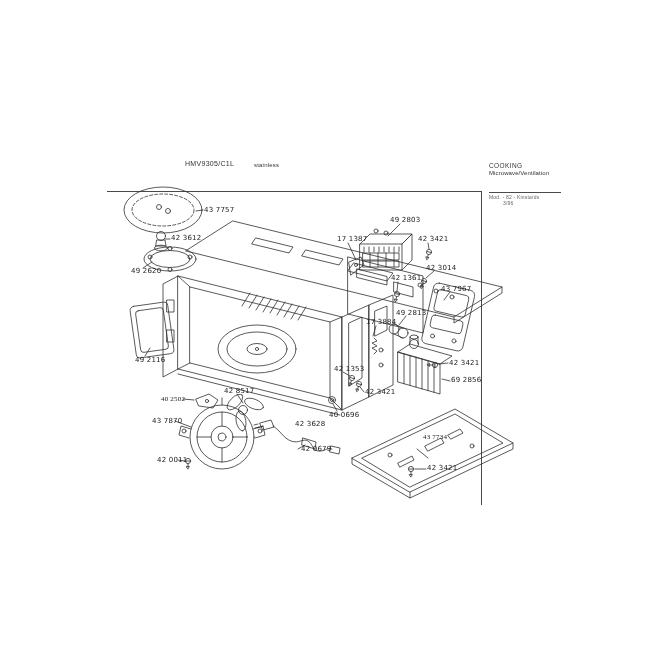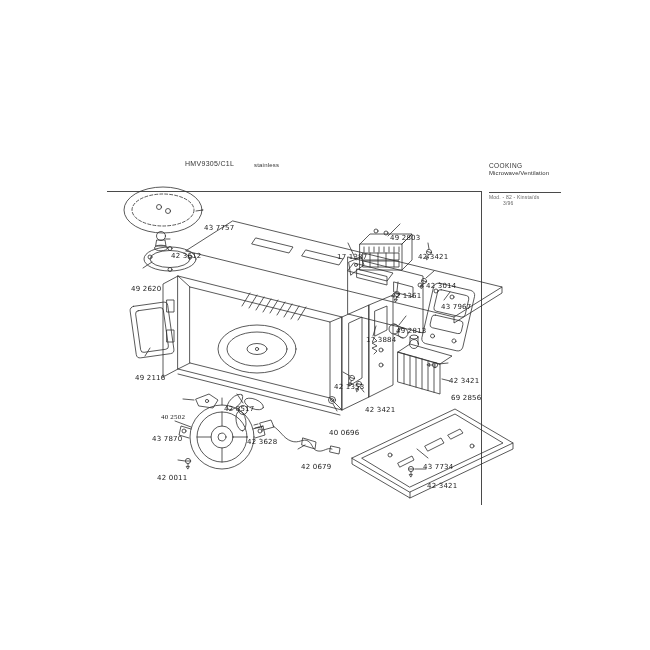--- a/index.html
+++ b/index.html
@@ -17,21 +17,21 @@
   #rule-note{left:489px;top:192px;width:72px;height:1px;}
   #col-divider{left:481px;top:191px;width:1px;height:314px;}
   .note-text{position:absolute;font-size:5px;color:#666;white-space:nowrap;letter-spacing:.2px;}
   #note-line1{left:489px;top:194px;}
   #note-line2{left:503px;top:200px;}
   #diagram-canvas{position:absolute;left:0;top:0;width:650px;height:650px;}
   #diagram-canvas *{vector-effect:non-scaling-stroke;}
   .ln{stroke:#303030;stroke-width:.8;fill:none;stroke-linecap:round;stroke-linejoin:round;}
   .plabel{
     position:absolute;font-size:7px;line-height:7px;letter-spacing:.2px;
-    color:#1a1a1a;white-space:nowrap;font-family:"DejaVu Sans", sans-serif;margin-top:18px;
+    color:#1a1a1a;white-space:nowrap;font-family:"DejaVu Sans", sans-serif;
   }
 </style>
 </head>
 <body>
 
 <span class="hdr-text" id="model-number">HMV9305/C1L</span>
 <span class="hdr-text" id="finish-name">stainless</span>
 <span class="hdr-text" id="category-name">COOKING</span>
 <span class="hdr-text" id="subcategory-name">Microwave/Ventilation</span>
 <div class="rule" id="rule-left"></div>
@@ -237,17 +237,17 @@
     <div class="plabel" style="left: 449px; top: 360px;">42 3421</div>
     <div class="plabel" style="left: 451px; top: 377px;">69 2856</div>
     <div class="plabel" style="left: 334px; top: 366px;">42 1353</div>
     <div class="plabel" style="left: 365px; top: 389px;">42 3421</div>
     <div class="plabel" style="left: 329px; top: 412px;">40 0696</div>
     <div class="plabel" style="left: 135px; top: 357px;">49 2116</div>
     <div class="plabel" style="left: 161px; top: 396px; font-family: Liberation Serif, serif;">40 2502</div>
     <div class="plabel" style="left: 224px; top: 388px;">42 8517</div>
     <div class="plabel" style="left: 152px; top: 418px;">43 7870</div>
     <div class="plabel" style="left: 157px; top: 457px;">42 0011</div>
-    <div class="plabel" style="left: 247px; top: 421px;">42 3628</div>
+    <div class="plabel" style="left: 247px; top: 421px; padding-left: 48px;">42 3628</div>
     <div class="plabel" style="left: 301px; top: 446px;">42 0679</div>
-    <div class="plabel" style="left: 423px; top: 446px;">43 7734</div>
+    <div class="plabel" style="left: 423px; top: 434px; font-family: Liberation Serif, serif;">43 7734</div>
     <div class="plabel" style="left: 427px; top: 465px;">42 3421</div>
   </div>
 
 </body></html>

